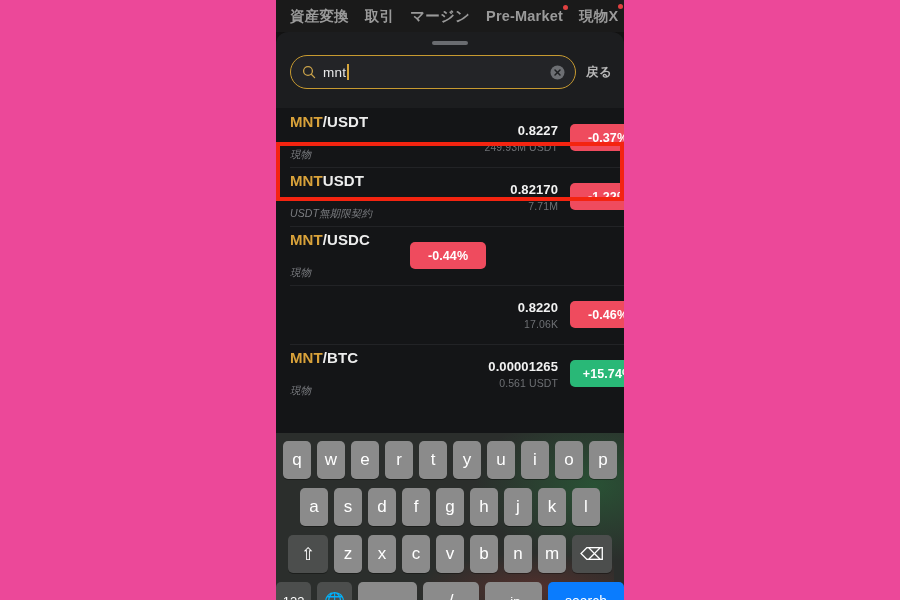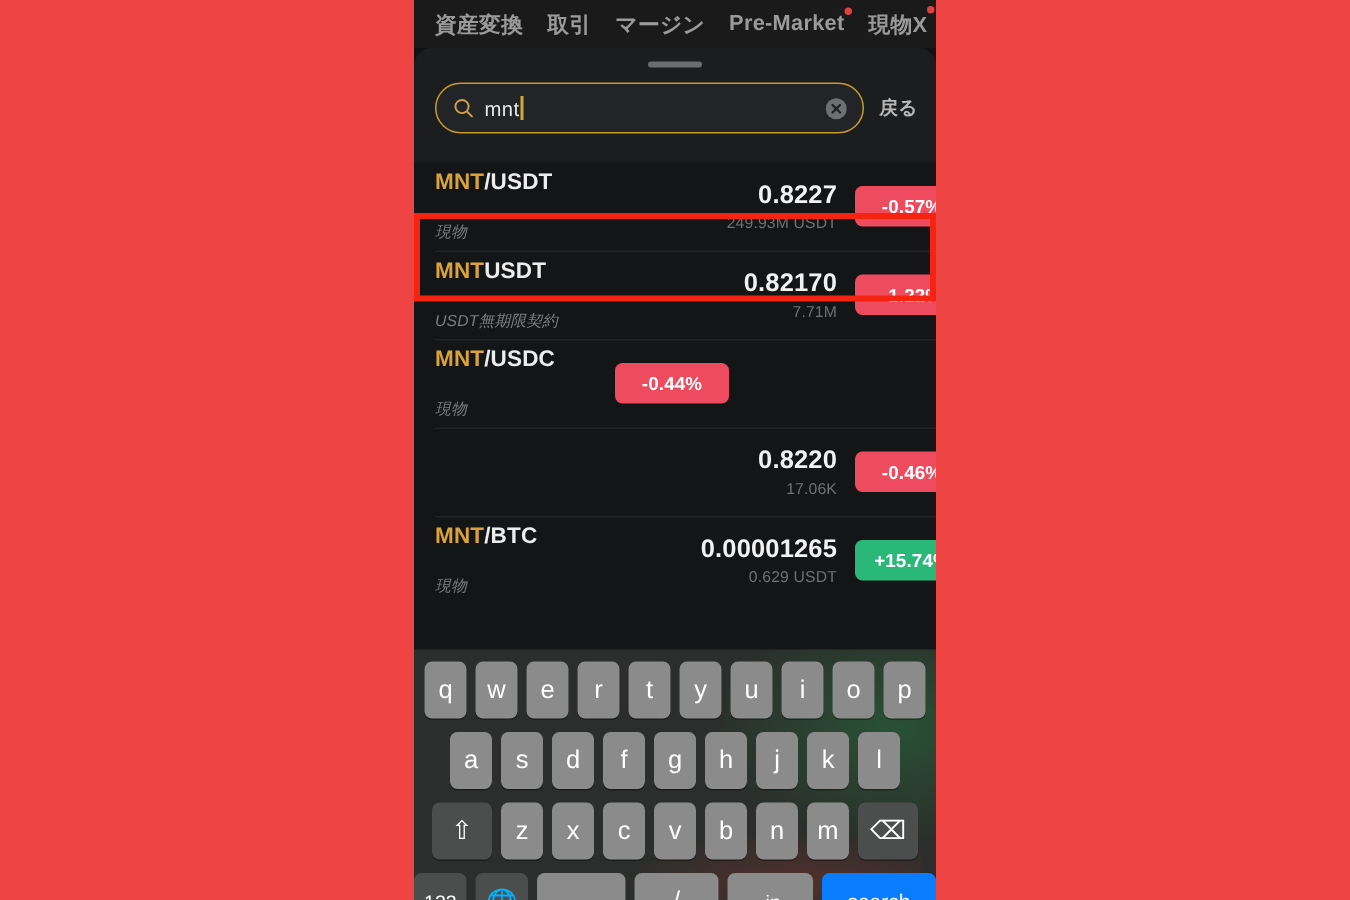--- a/index.html
+++ b/index.html
@@ -2,21 +2,21 @@
 <html><head>
 <meta charset="utf-8">
 <style>
   * { box-sizing: border-box; margin: 0; padding: 0; }
   html, body {
     width: 900px; height: 600px;
     background: #4e4e4e;
     font-family: "Liberation Sans", "DejaVu Sans", sans-serif;
     overflow: hidden;
   }
-  #stage { position: relative; width: 900px; height: 600px; background: #ef4444; }
+  #stage { position: relative; width: 900px; height: 600px; background: #ec4899; }
 
   
   #phone {
     position: absolute; left: 276px; top: 0;
     width: 348px; height: 600px;
     background: #121212;
     overflow: hidden;
   }
 
   
@@ -105,21 +105,21 @@
     height: 1px; background: #222326;
   }
   .row-left { flex: 0 0 auto; min-width: 120px; }
   .pair { font-size: 15px; font-weight: 700; letter-spacing: .1px; }
   .pair .hl { color: #d9a23a; }
   .pair .rest { color: #ededed; }
   .sub { color: #7c7e82; font-size: 10.5px; margin-top: 18px; letter-spacing: .1px; font-style: italic; }
   .row-mid {
     flex: 1 1 auto; text-align: right; padding-right: 12px;
   }
-  .price { color: #f2f2f2; font-size: 17px; font-weight: 700; letter-spacing: .1px; }
+  .price { color: #f2f2f2; font-size: 13px; font-weight: 700; letter-spacing: .1px; }
   .vol { color: #6e7074; font-size: 10.5px; margin-top: 3px; letter-spacing: .1px; }
   .badge {
     flex: 0 0 auto;
     width: 76px; height: 27px; border-radius: 5px;
     display: flex; align-items: center; justify-content: center;
     color: #ffffff; font-size: 12.5px; font-weight: 700; letter-spacing: .1px;
   }
   .badge.down { background: #ef4b5e; }
   .badge.up   { background: #29b877; }
 
@@ -227,21 +227,21 @@
           <div class="row-left">
             <div class="pair">
               <span class="hl">MNT</span><span class="rest">/USDT</span>
             </div>
             <div class="sub">現物</div>
           </div>
           <div class="row-mid">
             <div class="price">0.8227</div>
             <div class="vol">249.93M USDT</div>
           </div>
-          <div class="badge down">-0.57%</div>
+          <div class="badge down">-0.37%</div>
         </div>
 
         <div class="row">
           <div class="row-left">
             <div class="pair">
               <span class="hl">MNT</span><span class="rest">USDT</span>
             </div>
             <div class="sub">USDT無期限契約</div>
           </div>
           <div class="row-mid">
@@ -271,21 +271,21 @@
 
         <div class="row">
           <div class="row-left">
             <div class="pair">
               <span class="hl">MNT</span><span class="rest">/BTC</span>
             </div>
             <div class="sub">現物</div>
           </div>
           <div class="row-mid">
             <div class="price">0.00001265</div>
-            <div class="vol">0.629 USDT</div>
+            <div class="vol">0.561 USDT</div>
           </div>
           <div class="badge up">+15.74%</div>
         </div>
 
       </div>
 
       <div id="keyboard">
         <div id="kb-tint-g"></div>
         <div id="kb-tint-r"></div>
 

